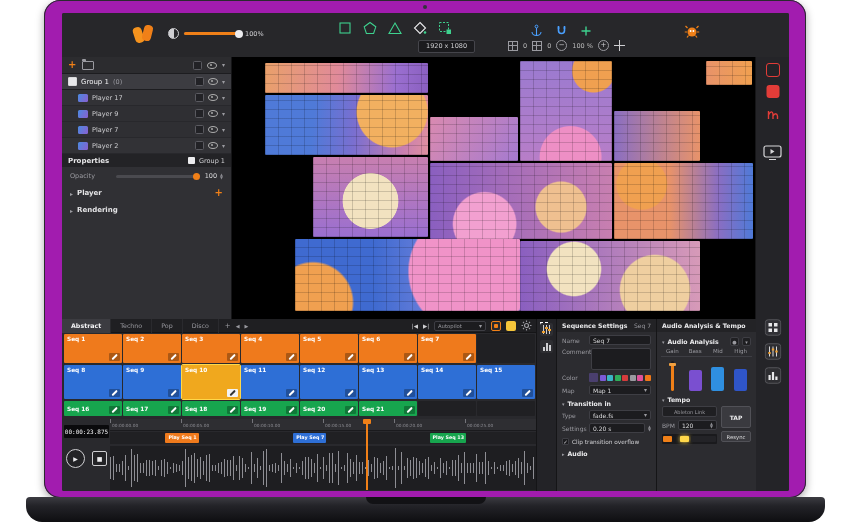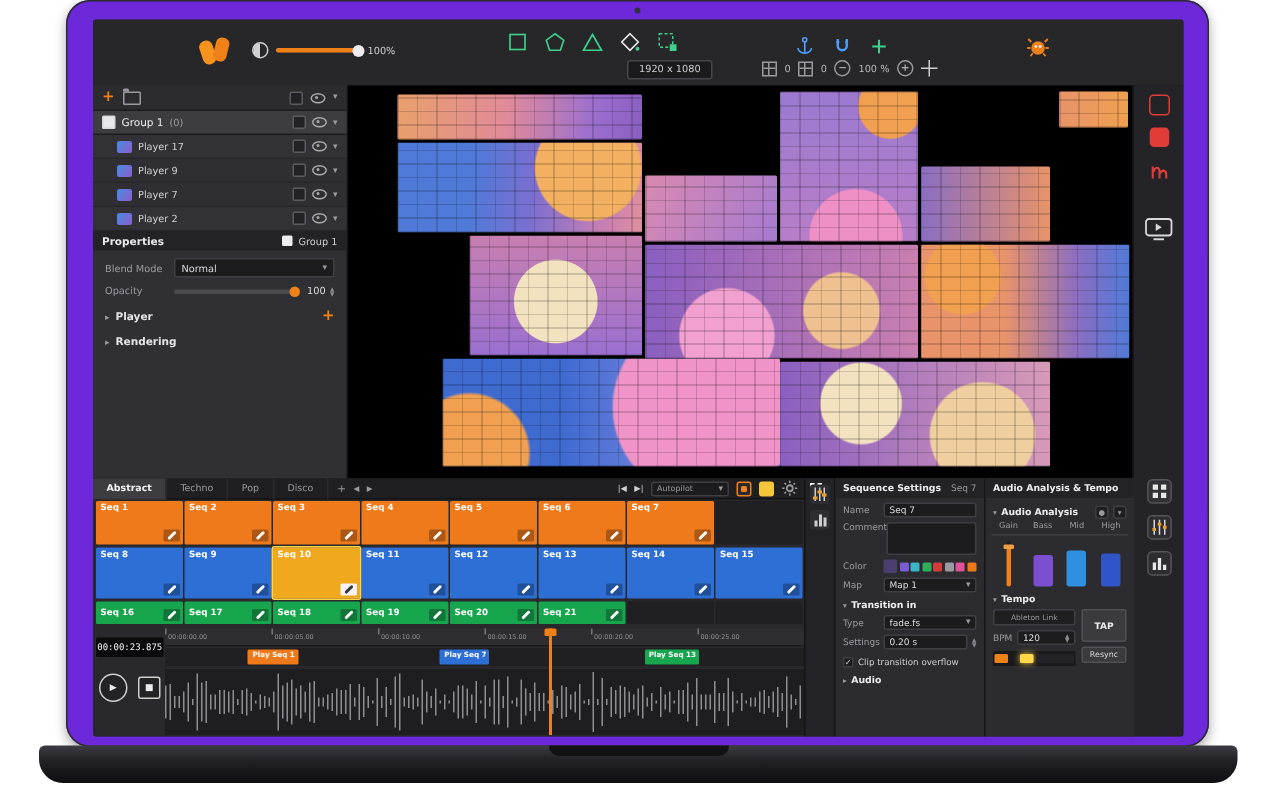--- a/index.html
+++ b/index.html
@@ -1,18 +1,18 @@
 <!DOCTYPE html>
 <html><head>
 <meta charset="utf-8">
 <style>
   html,body{margin:0;padding:0;background:#ffffff;}
   .stage{position:relative;width:851px;height:528px;font-family:"DejaVu Sans",sans-serif;overflow:hidden;}
   
-  .lid{position:absolute;left:44px;top:0;width:762px;height:498px;background:#6d28d9;border-radius:16px;
+  .lid{position:absolute;left:44px;top:0;width:762px;height:498px;background:#a21caf;border-radius:16px;
        box-shadow:0 3px 8px rgba(0,0,0,.35), inset 0 0 0 1px #2a2a2f;}
   .webcam{position:absolute;left:50%;top:5px;width:4px;height:4px;margin-left:-2px;border-radius:50%;background:#32323a;}
   .screen{position:absolute;left:18px;top:13px;width:727px;height:478px;background:#242427;overflow:hidden;border-radius:2px;}
   .base{position:absolute;left:26px;top:497px;width:799px;height:25px;border-radius:4px 4px 16px 16px;
         background:linear-gradient(#3c3c42 0%,#232328 35%,#0e0e11 100%);}
   .notch{position:absolute;left:50%;top:0;width:120px;height:7px;margin-left:-60px;background:#121215;border-radius:0 0 9px 9px;}
   
   .toolbar{position:absolute;left:0;top:0;width:727px;height:44px;background:#27272a;border-bottom:1px solid #151517;}
   .logo{position:absolute;left:70px;top:11px;width:24px;height:20px;}
   .logo i{position:absolute;width:9px;height:16px;background:#f08018;border-radius:4px;}
@@ -367,27 +367,20 @@
                 <span class="chev">▾</span>
               </span>
             </div>
           </div>
 
         <div class="phead">
           <span>Properties</span>
           <span class="ghead">
             <span class="wsquare"></span>
             <span>Group 1</span>
-          </span>
-        </div>
-        <div class="props-row">
-          <span class="plabel">Blend Mode</span>
-          <span class="dropdown">
-            <span>Normal</span>
-            <span class="chev">▾</span>
           </span>
         </div>
         <div class="props-row">
           <span class="plabel">Opacity</span>
           <span class="oslider"><span class="fill"></span><span class="knob"></span></span>
           <span class="oval">100</span>
           <span class="stepcol">
               <span>▲</span>
               <span>▼</span>
             </span>

